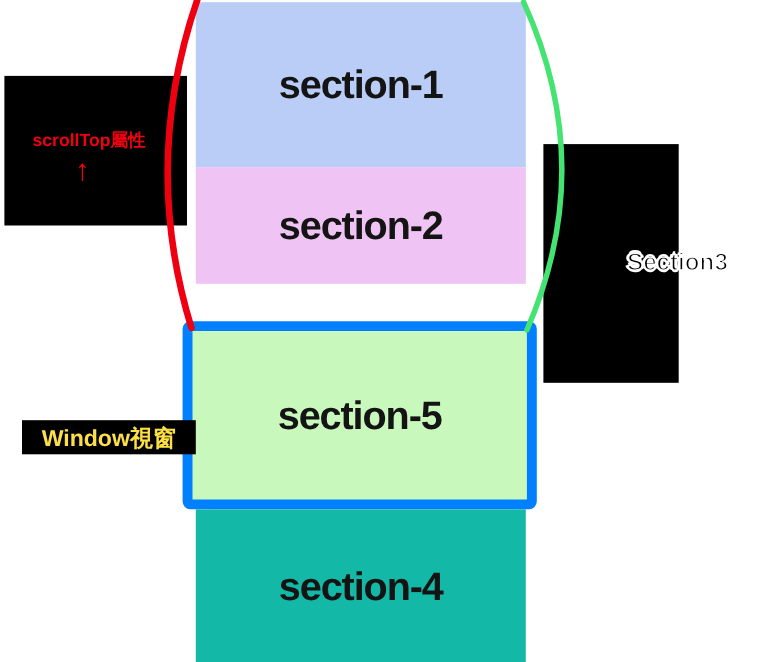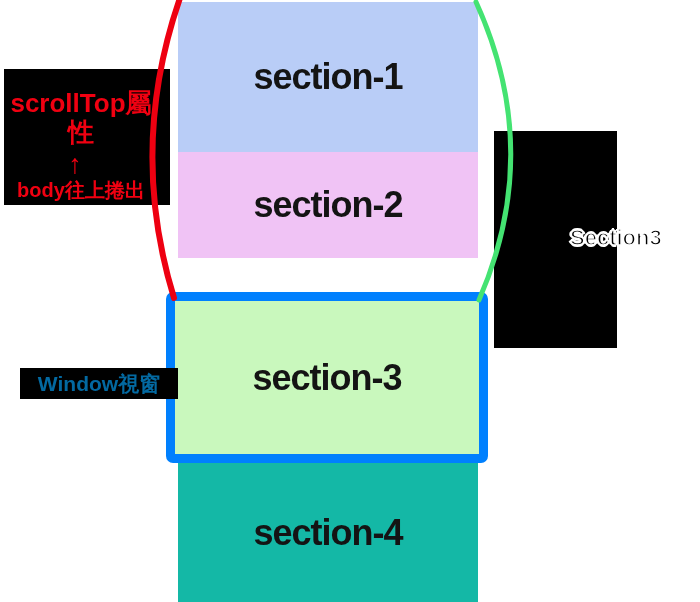--- a/index.html
+++ b/index.html
@@ -23,28 +23,28 @@
     display:flex;align-items:center;justify-content:center;
     font-weight:bold;font-size:36px;letter-spacing:-1px;color:#141414;
   }
   
   .scrolltop-box{
     position:absolute;left:4px;top:69px;width:166px;height:136px;background:#000;
     display:flex;flex-direction:column;align-items:center;justify-content:center;
     text-align:center;color:#f00011;font-weight:bold;line-height:1.12;
     padding-right:12px;box-sizing:border-box;z-index:2;
   }
-  .scrolltop-title{font-size:26px;margin-bottom:2px;margin-top:16px;}
+  .scrolltop-title{font-size:16px;margin-bottom:2px;margin-top:16px;}
   .up-arrow{font-size:27px;line-height:30px;transform:translateX(-6px);}
   .scrolltop-desc{font-size:20px;}
   
   .window-box{
-    position:absolute;left:20px;top:368px;width:158px;height:31px;background:#000;
+    position:absolute;left:20px;top:382px;width:158px;height:31px;background:#000;
     display:flex;align-items:center;justify-content:center;
-    color:#0369a1;font-weight:bold;font-size:21px;z-index:2;
+    color:#fde047;font-weight:bold;font-size:21px;z-index:2;
   }
   
   .right-box{
     position:absolute;left:494px;top:131px;width:123px;height:217px;background:#000;z-index:1;
   }
   .right-box-text{
     position:absolute;left:570px;top:225px;z-index:3;
     font-size:22px;font-weight:bold;color:#000;
     -webkit-text-stroke:1.5px #fff;
     text-shadow:-2px 0 0 #fff,2px 0 0 #fff,0 -2px 0 #fff,0 2px 0 #fff;
@@ -58,30 +58,29 @@
 
 <div class="canvas">
 
   <div class="section s1">
     <span>section-1</span>
   </div>
   <div class="section s2">
     <span>section-2</span>
   </div>
   <div class="viewport">
-    <span>section-3</span>
+    <span>section-5</span>
   </div>
   <div class="section s4">
     <span>section-4</span>
   </div>
 
   <div class="scrolltop-box">
     <div class="scrolltop-title">scrollTop屬性</div>
     <div class="up-arrow">↑</div>
-    <div class="scrolltop-desc">body往上捲出</div>
   </div>
 
   <div class="window-box">
     <span>Window視窗</span>
   </div>
 
   <div class="right-box"></div>
   <div class="right-box-text">Section3</div>
 
   <svg class="curves" width="700" height="602" viewBox="0 0 700 602">

